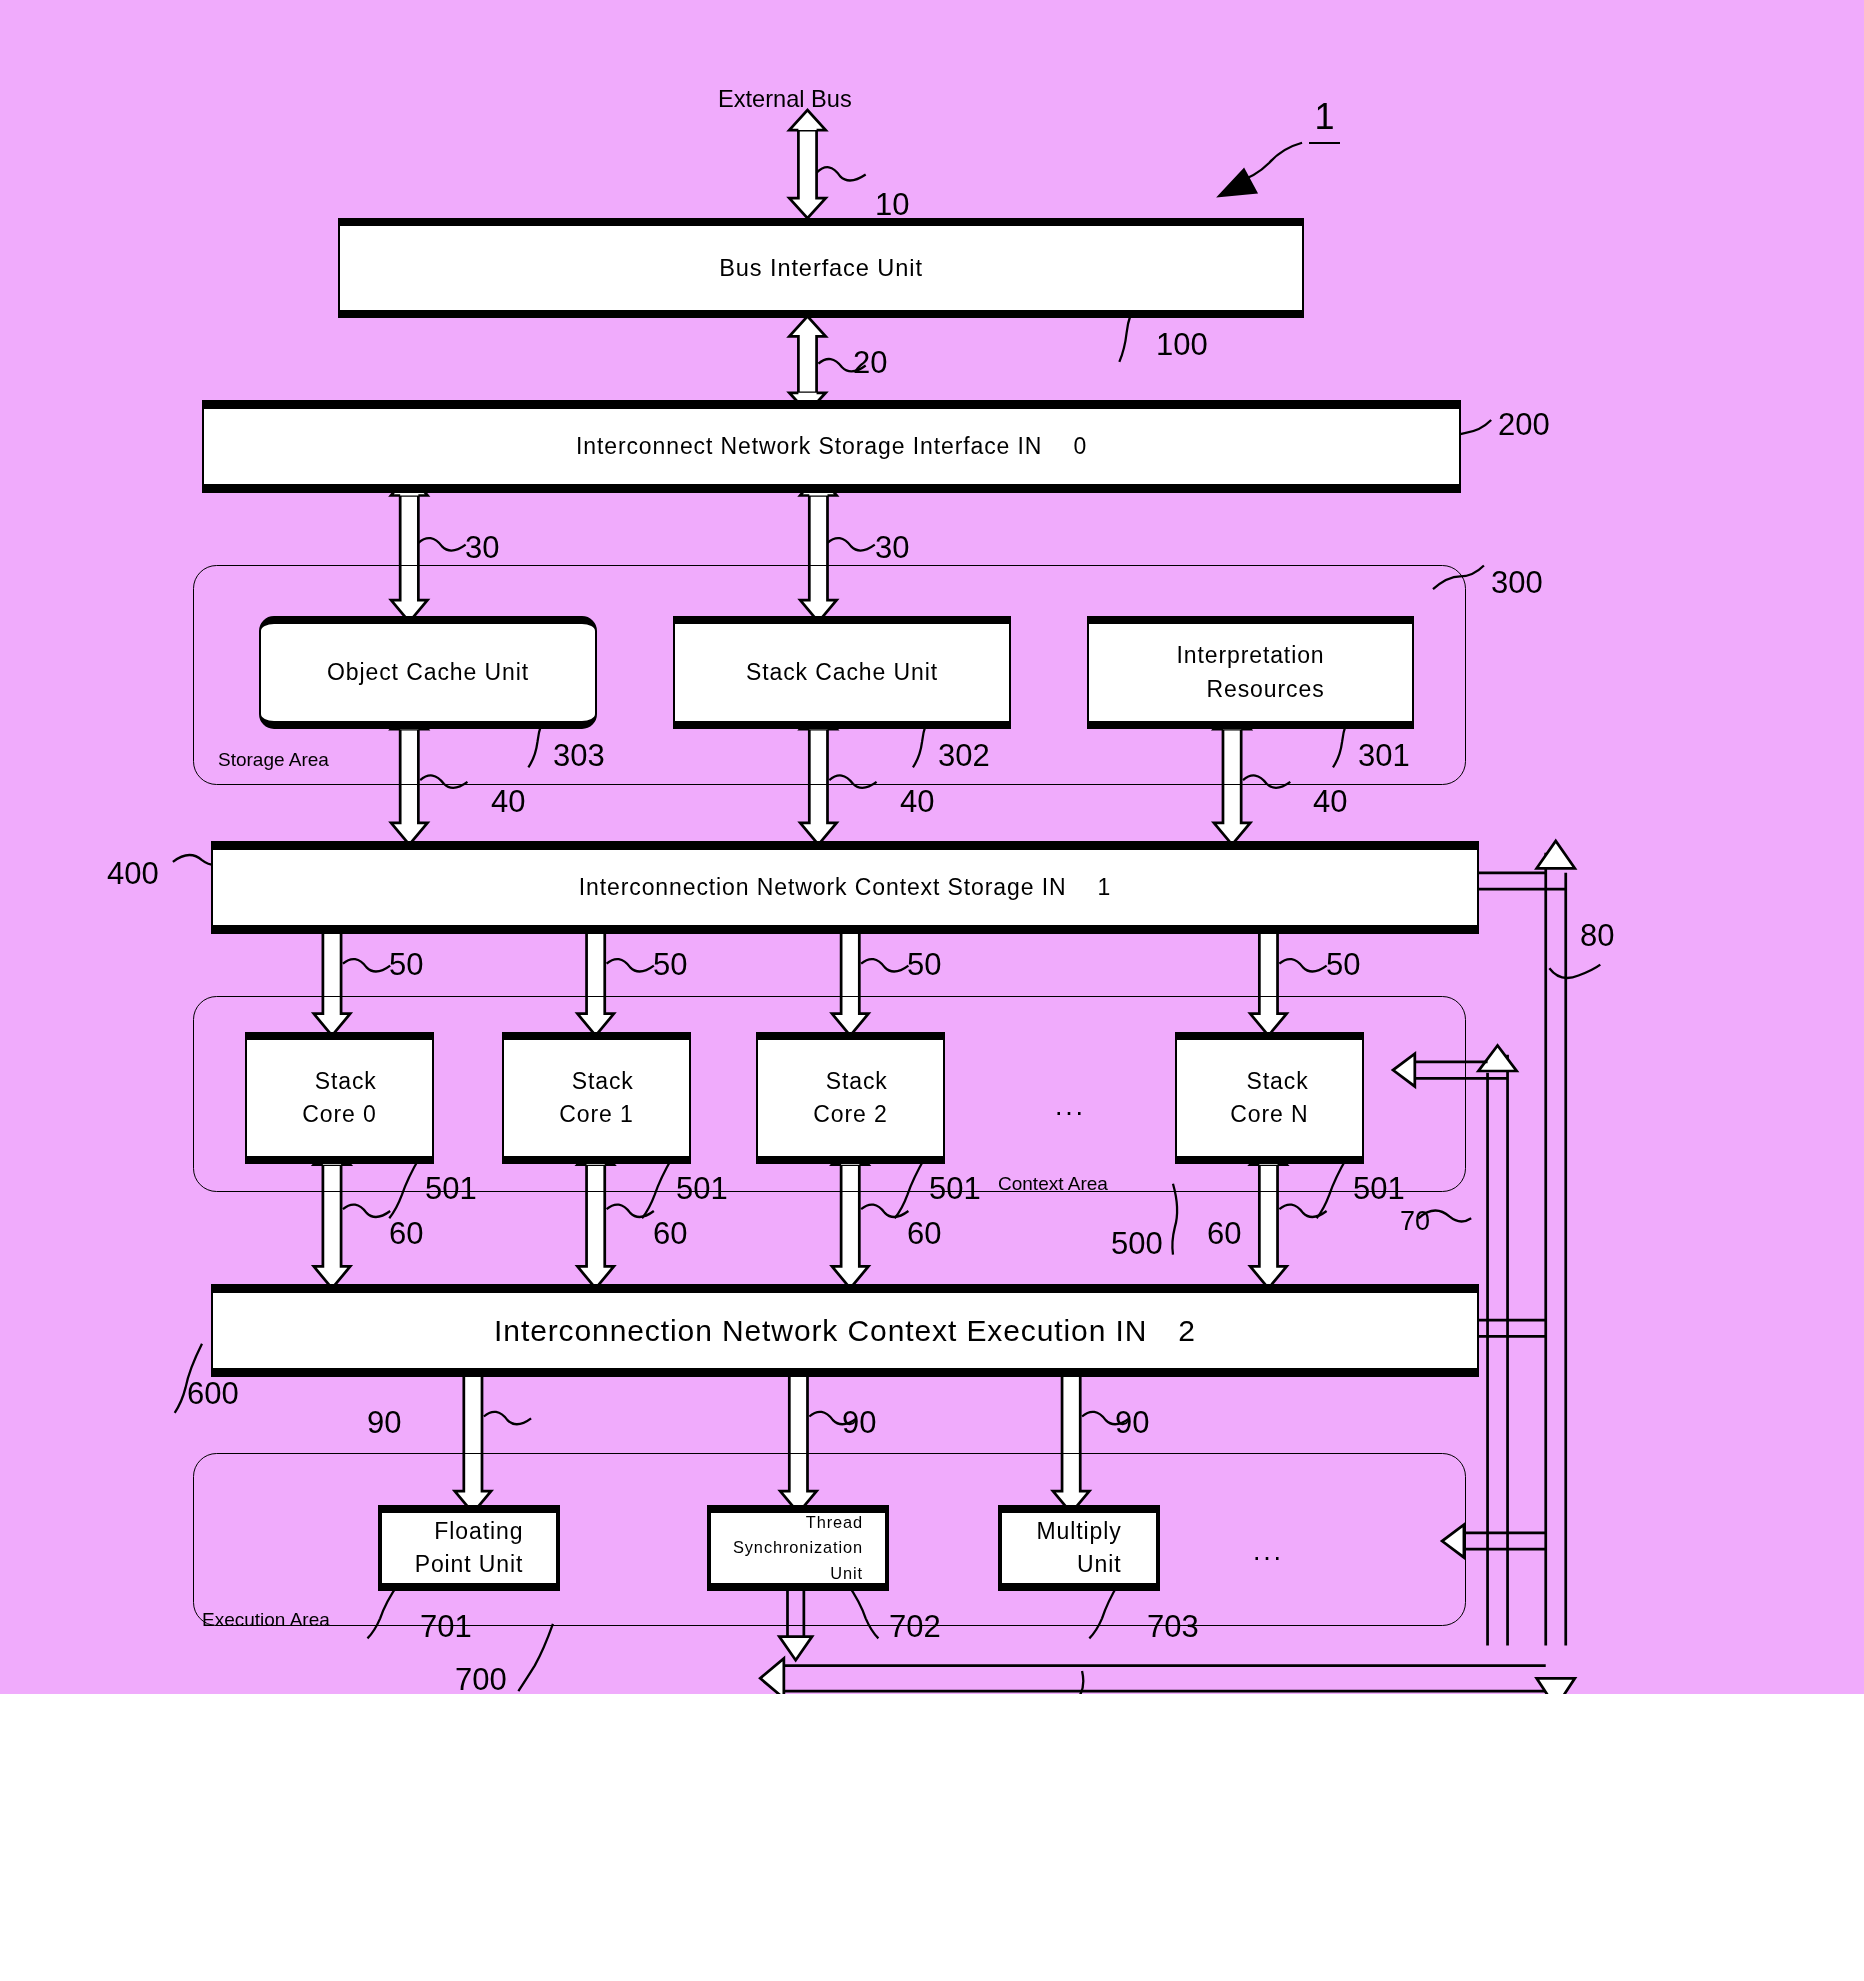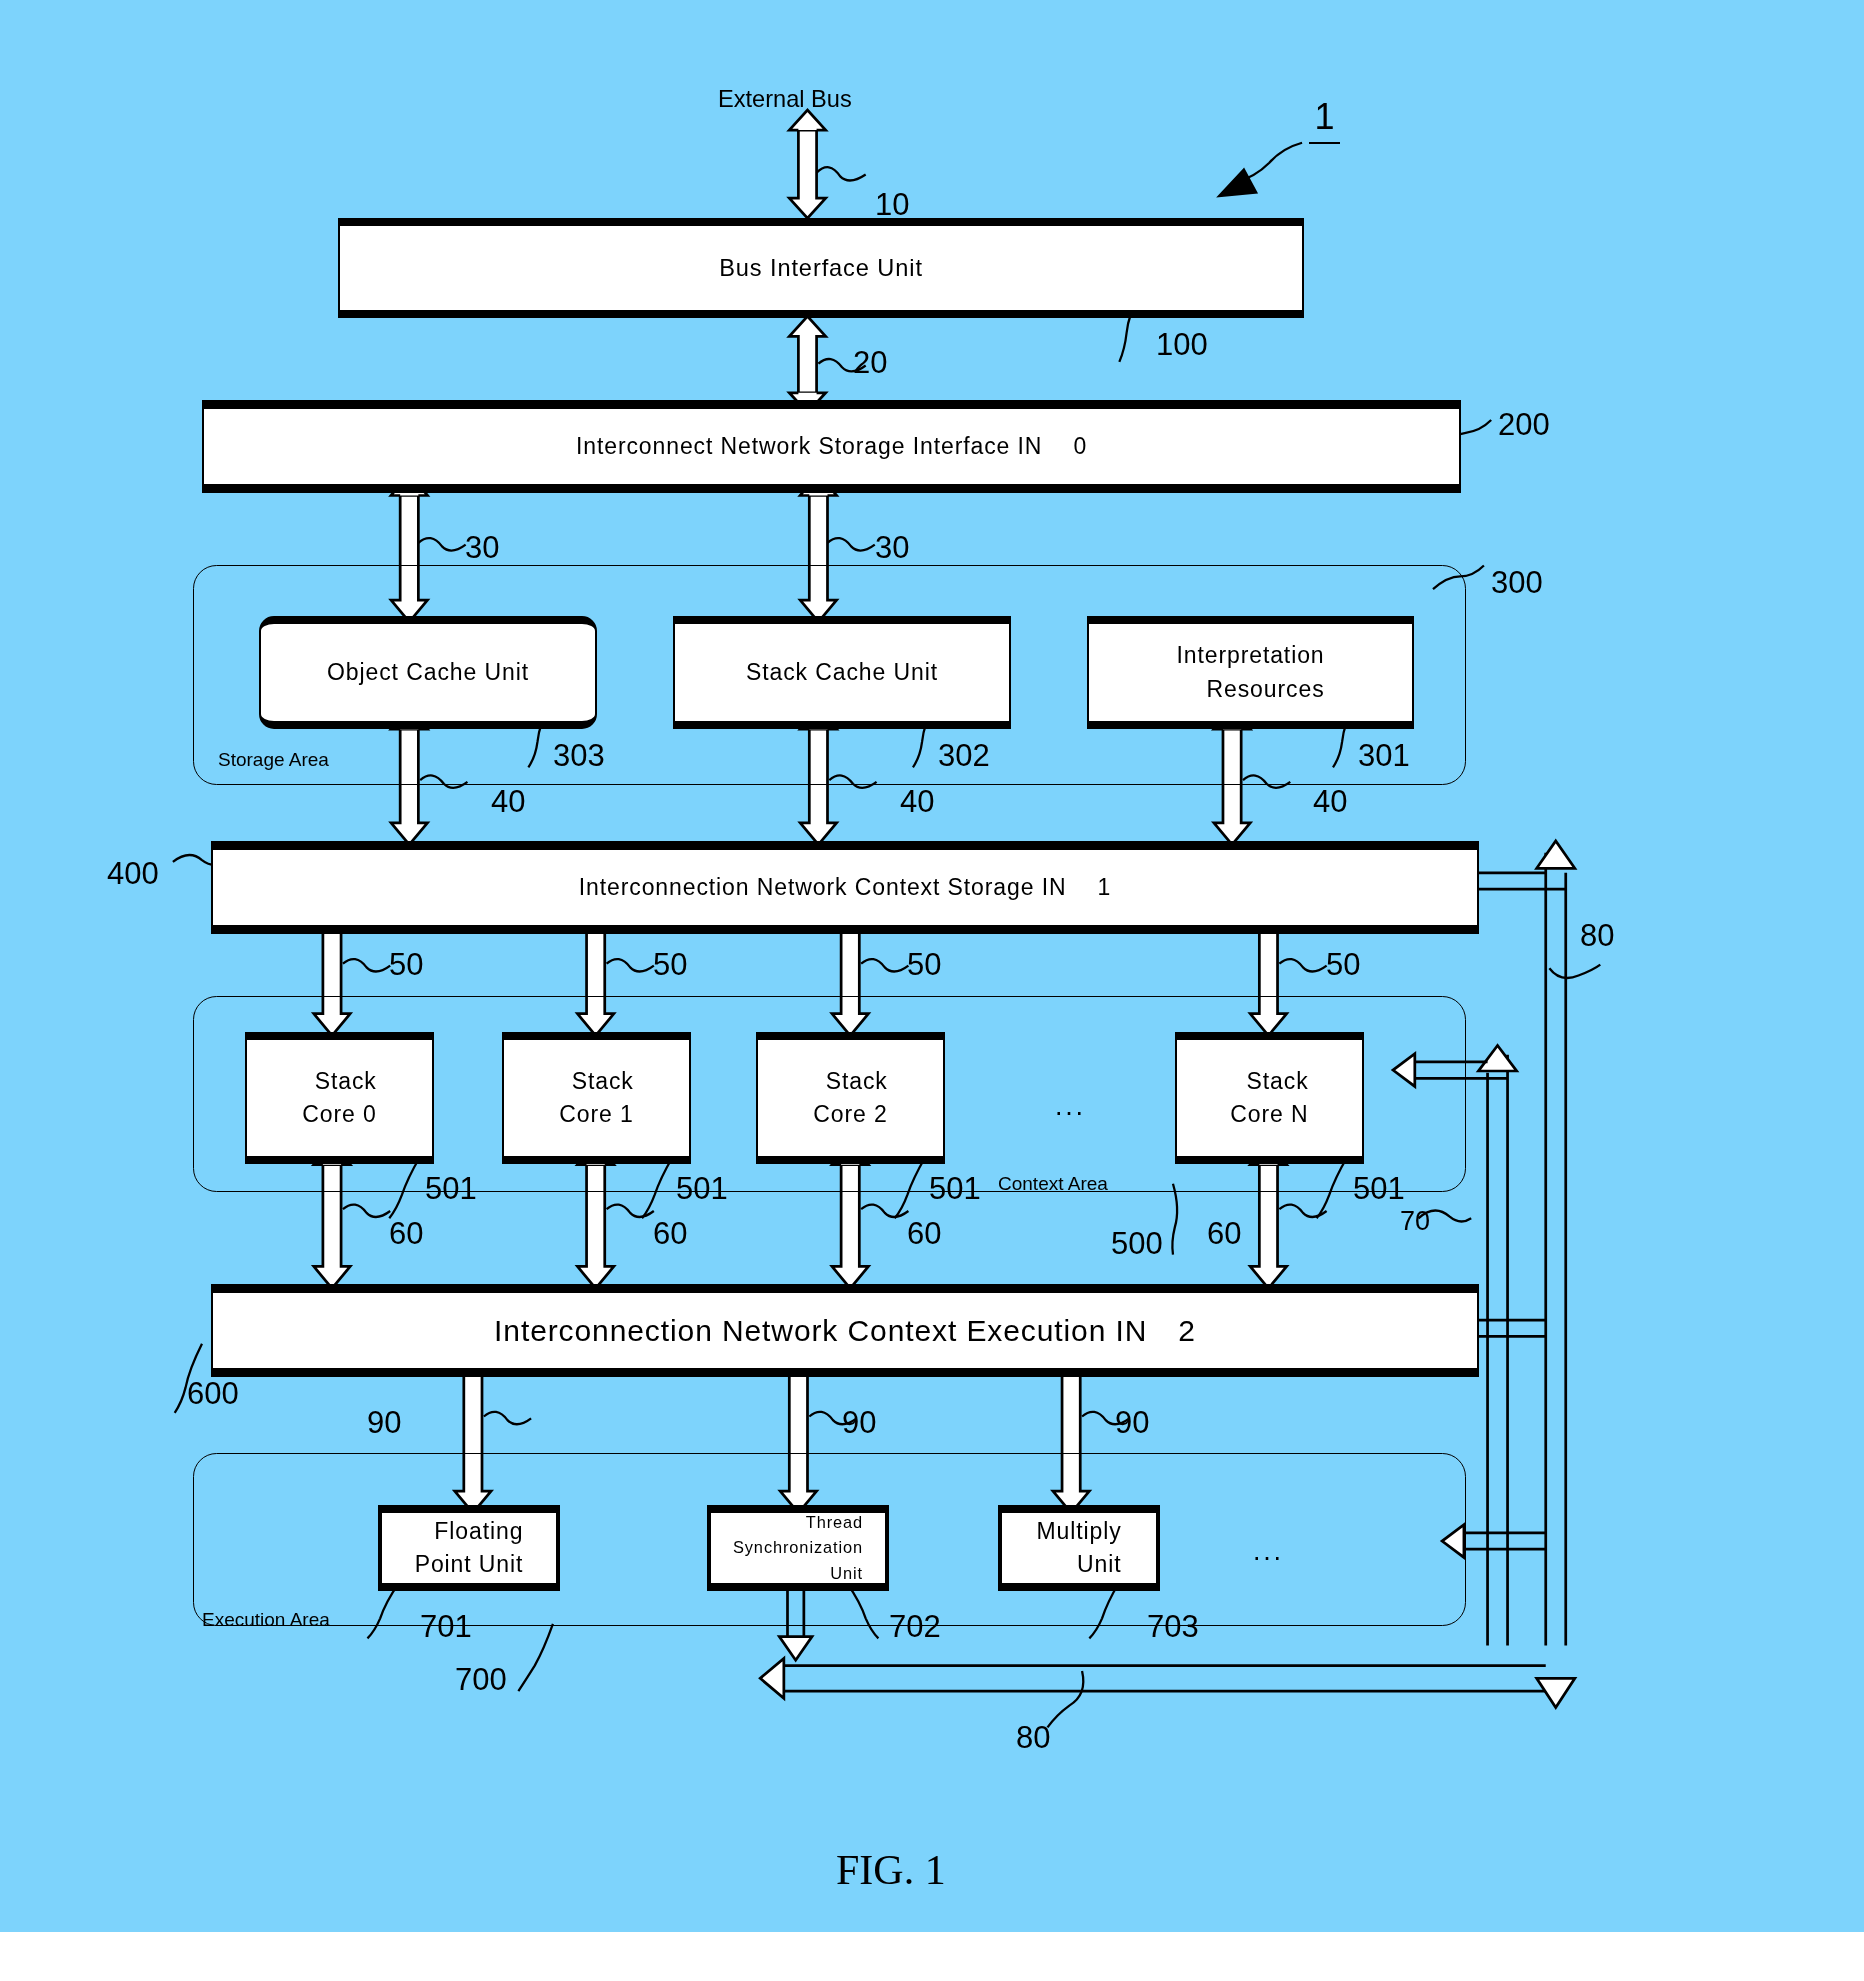--- a/index.html
+++ b/index.html
@@ -6,22 +6,22 @@
     margin: 0;
     padding: 0;
     background: #ffffff;
   }
   body {
     font-family: "Liberation Sans", sans-serif;
   }
   #figure {
     position: relative;
     width: 1865px;
-    height: 1932px;
-    background: #7dd3fc;
+    height: 1694px;
+    background: #f0abfc;
     overflow: hidden;
   }
 
   
   .unitbox {
     position: absolute;
     box-sizing: border-box;
     background: #ffffff;
     border: 2.7px solid #000;
     border-top-width: 8.2px;

